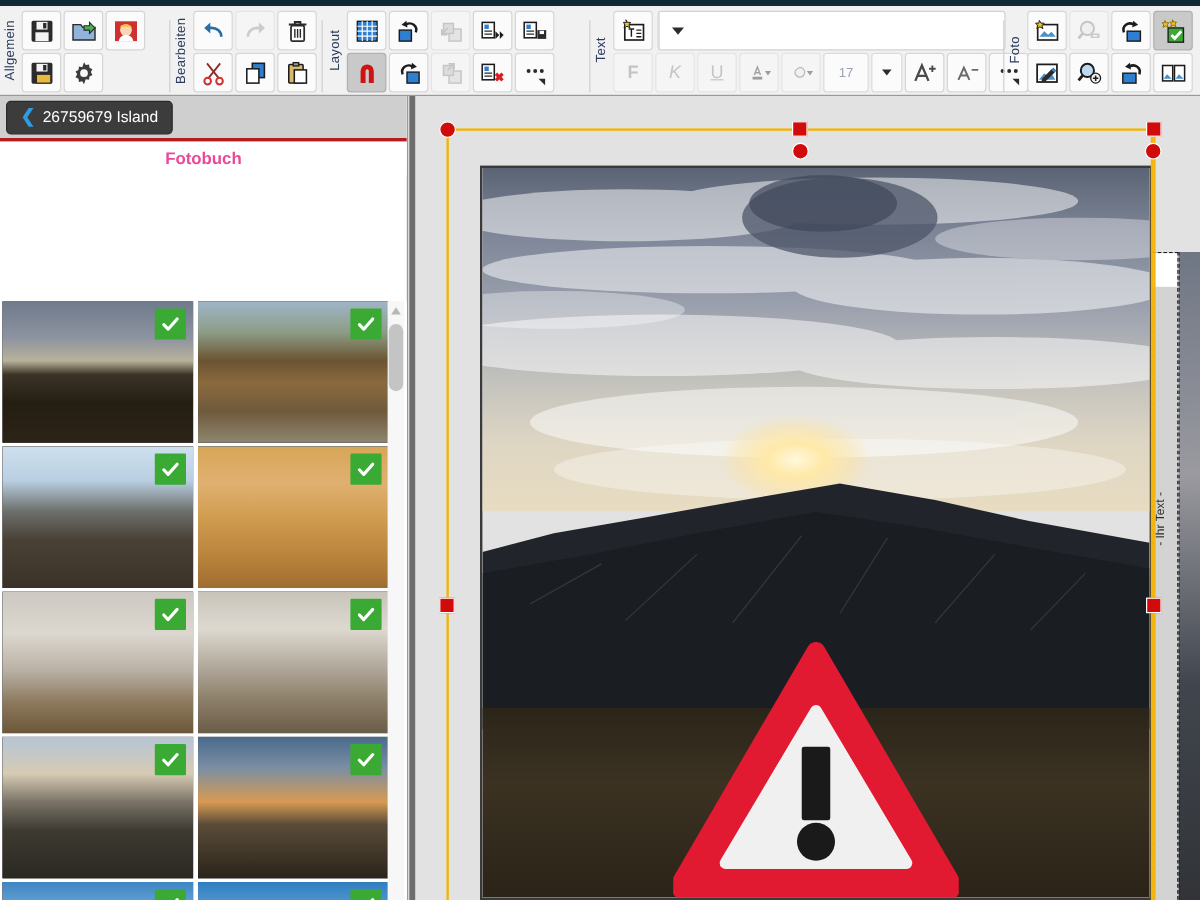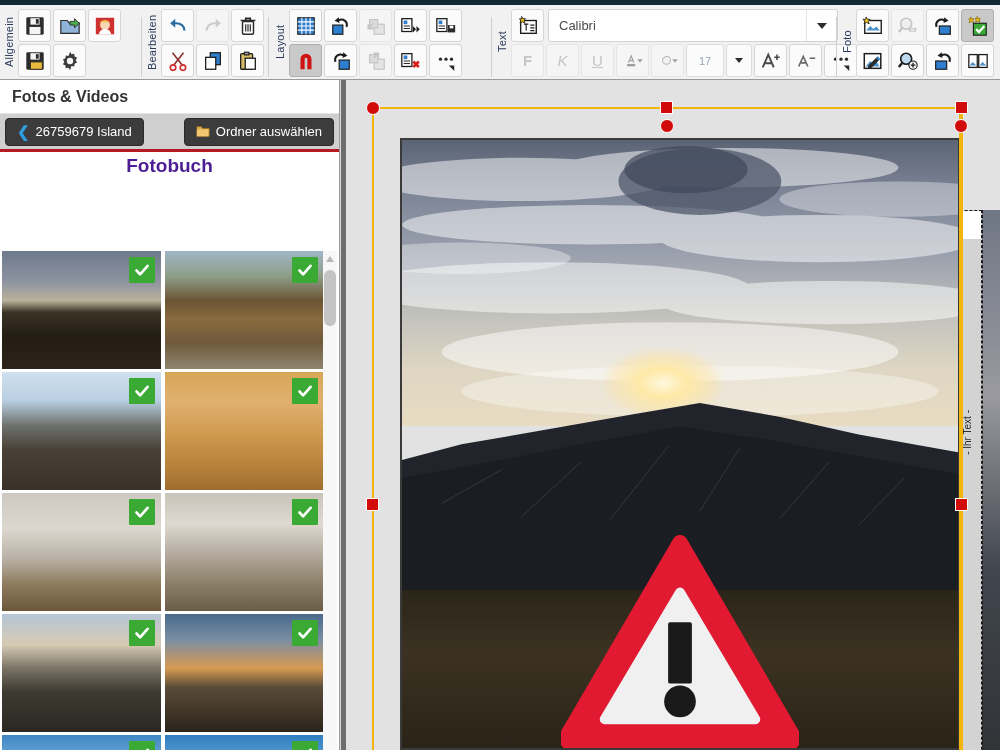--- a/index.html
+++ b/index.html
@@ -88,21 +88,21 @@
   }
   .darkbtn{
     height:28px;background:#3c3c3c;border:1px solid #2a2a2a;border-radius:4px;
     display:flex;align-items:center;gap:6px;padding:0 11px;color:#fff;font-size:13px;
     box-sizing:border-box;
   }
   .chev{color:#2f9be0;font-size:15px;font-weight:bold;line-height:1;}
   .folder-ic{width:14px;height:13px;display:block;}
   .sb-section{
     height:28px;display:flex;align-items:center;justify-content:center;
-    font-size:19px;font-weight:bold;color:#4c1d95;background:#fff;
+    font-size:14px;font-weight:bold;color:#ec4899;background:#fff;
   }
   .thumbwrap{position:absolute;left:0;top:171px;width:340px;height:579px;overflow:hidden;background:#fff;}
   .thumbgrid{display:flex;flex-wrap:wrap;width:326px;}
   .thumb{
     position:relative;width:159px;height:118px;margin:0 2px 3px 2px;overflow:hidden;background:#222;
   }
   .thumb .ph{position:absolute;inset:0;}
   .chk{
     position:absolute;right:6px;top:6px;width:26px;height:26px;background:#3aaa35;
     display:flex;align-items:center;justify-content:center;border-radius:1px;
@@ -357,21 +357,20 @@
       <div class="rgroup-btns">
         <div class="rrow">
           <div class="rbtn">
             <svg class="ricon" viewBox="0 0 24 24">
               <rect x="4" y="6" width="17" height="14" fill="#fff" stroke="#1c1c1c" stroke-width="1.5"></rect>
               <path d="M7.5 10h5M10 10v7M14.5 11h4.5M14.5 14h4.5M14.5 17h4.5" stroke="#1c1c1c" stroke-width="1.3"></path>
               <path d="M5 1.6l1.4 2.4h2.8L7.8 6.3l.9 2.6-2.7-1.4-2.7 1.4.9-2.6L2.8 4h2.8z" fill="#f2c31e" stroke="#1c1c1c" stroke-width=".9"></path>
             </svg>
           </div>
           <div class="fontcombo">
-            <div class="fval" title="Schriftart">Calibri</div>
             <div class="fcar">
                 <span class="caret"></span>
               </div>
           </div>
         </div>
         <div class="rrow">
           <div class="rbtn dim">
               <span class="rtext" style="font-weight:bold">F</span>
             </div>
           <div class="rbtn dim">
@@ -489,32 +488,24 @@
               <rect x="12.8" y="5" width="9.2" height="14" fill="#fff" stroke="#1c1c1c" stroke-width="1.4"></rect>
               <path d="M13.8 17l3-4 2.5 2.3L21 17z" fill="#4a90c9"></path>
             </svg>
           </div>
         </div>
       </div>
     </div>
   </div>
 
   <div class="sidebar">
-    <div class="sb-title">Fotos &amp; Videos</div>
     <div class="sb-nav">
       <div class="darkbtn">
         <span class="chev">❮</span>
         <span>26759679 Island</span>
-      </div>
-      <div class="darkbtn">
-        <svg class="folder-ic" viewBox="0 0 16 14">
-          <path d="M1 1.5h5l1.4 2H15v9H1z" fill="#e3b14a" stroke="#9c7520" stroke-width=".8"></path>
-          <path d="M1 4.8h13.2v7.7H1z" fill="#f2c772"></path>
-        </svg>
-        <span>Ordner auswählen</span>
       </div>
     </div>
     <div class="sb-section">Fotobuch</div>
 
     <div class="thumbwrap">
       <div class="thumbgrid" id="thumbgrid">
           <div class="thumb" title="Sonnenuntergang über dem Hügel">
             <div class="ph" style="background: linear-gradient(rgb(111, 122, 140) 0%, rgb(141, 147, 160) 26%, rgb(185, 178, 154) 42%, rgb(58, 51, 38) 52%, rgb(36, 29, 18) 72%, rgb(44, 36, 24) 100%);"></div>
             <div class="chk">
               <svg viewBox="0 0 16 16">

